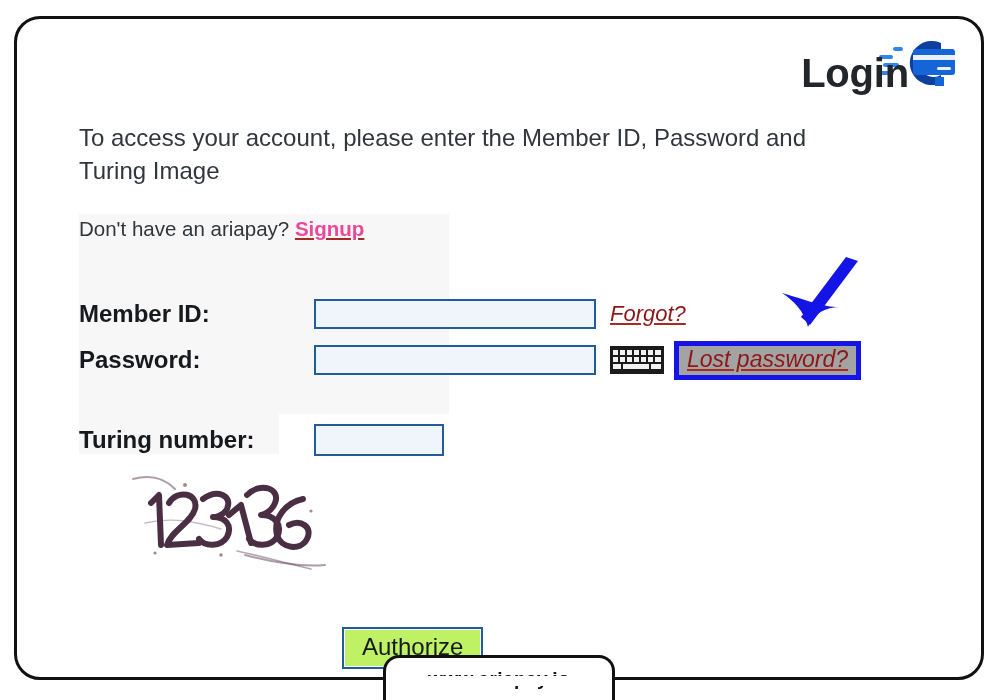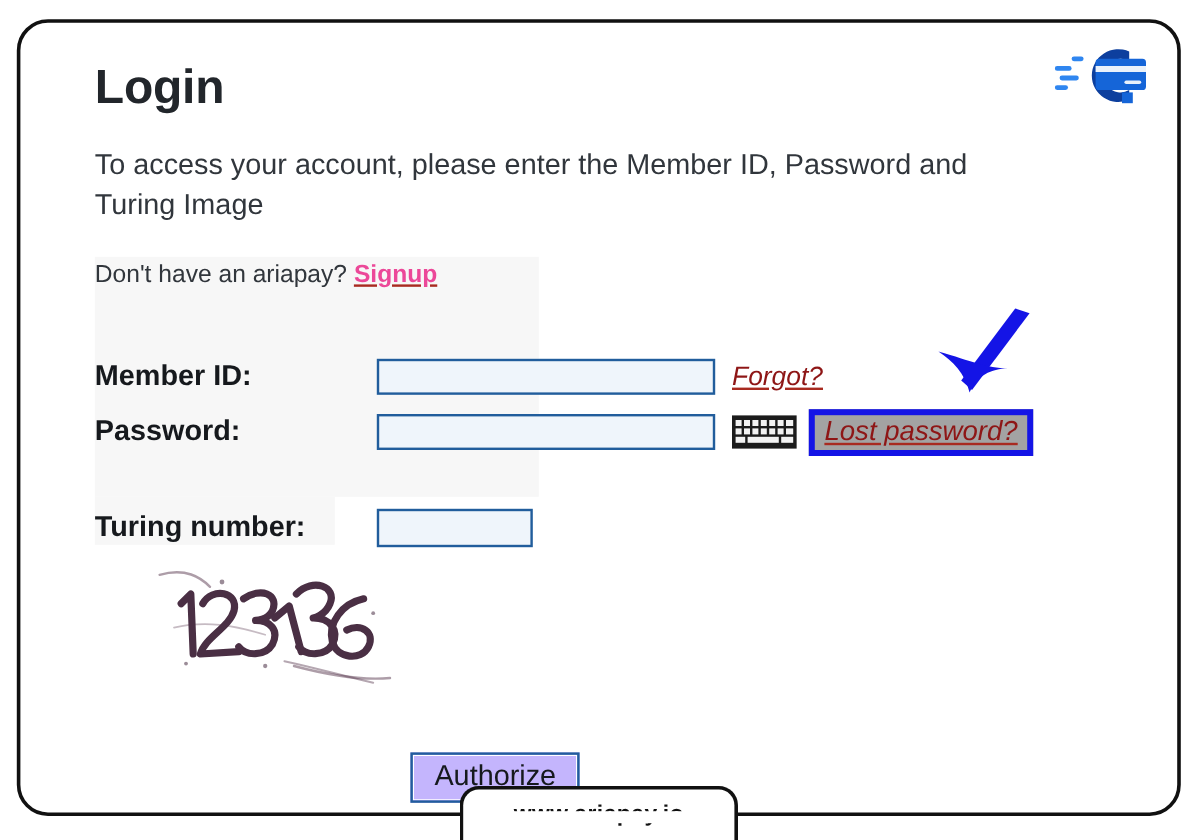--- a/index.html
+++ b/index.html
@@ -62,20 +62,21 @@
     height: 40px;
     background: #f7f7f7;
   }
 
   h1.title {
     font-size: 40px;
     font-weight: bold;
     color: #22262b;
     margin: 22px 0 0 0;
     letter-spacing: -0.2px;
+    text-align: right;
   }
 
   p.intro {
     font-size: 24px;
     color: #31363c;
     line-height: 1.36;
     margin: 26px 0 0 0;
     width: 790px;
   }
 
@@ -198,21 +199,21 @@
     height: 120px;
   }
 
   
   .submit-wrap {
     position: absolute;
     left: 325px;
     top: 608px;
   }
   .btn {
-    background: #c4b5fd;
+    background: #bef264;
     border: 2px solid #215d9c;
     box-shadow: inset 0 0 0 1px #ffffff;
     font-family: "Liberation Sans", sans-serif;
     font-size: 24px;
     color: #16191d;
     padding: 4px 18px 6px 18px;
     cursor: pointer;
   }
 
   

